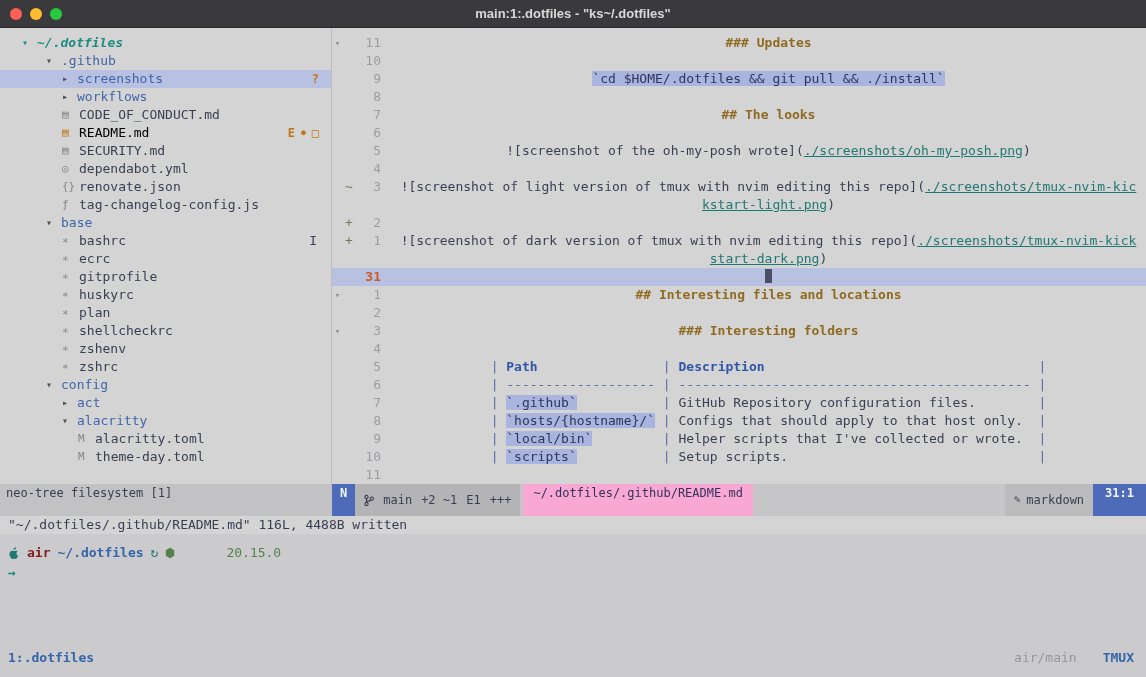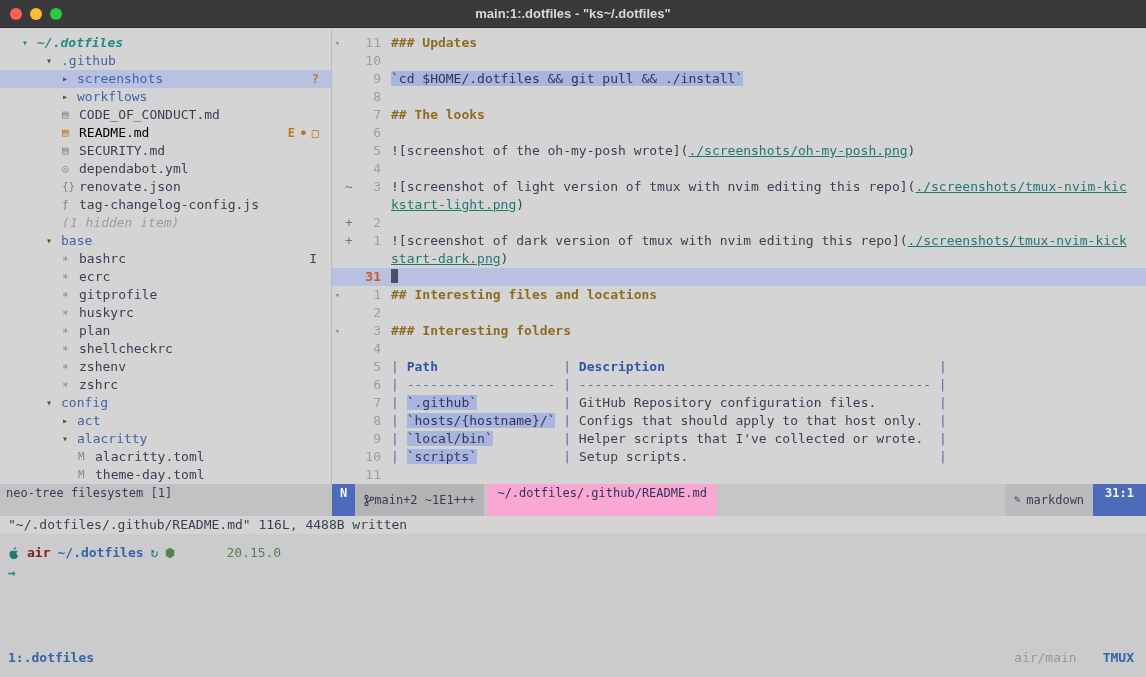--- a/index.html
+++ b/index.html
@@ -34,34 +34,34 @@
   .caretI{margin-left:auto;padding-right:14px;color:#3a3e52;}
 
   
   .editor{flex:1;padding-top:6px;overflow:hidden;}
   .erow{height:18px;display:flex;font-size:13px;line-height:18px;white-space:pre;}
   .erow.cursorline{background:#b9c1e3;}
   .fold{width:11px;flex:none;text-align:center;color:#8f8e92;font-size:9px;line-height:18px;}
   .sign{width:12px;flex:none;color:#6f7f56;text-align:center;}
   .lnum{width:26px;flex:none;text-align:right;color:#9d9ca0;margin-right:10px;}
   .lnum.cur{color:#c95d20;font-weight:bold;}
-  .etext{flex:1;white-space:pre;}
+  .etext{flex:1;white-space:pre;text-align:center;}
   .blockcursor{display:inline-block;width:7px;height:14px;background:#4b4f63;vertical-align:-2px;}
   .sg-h{color:#8e6b21;font-weight:bold;}
   .sg-code{background:#a9b5de;color:#30345a;}
   .sg-url{color:#1f7872;text-decoration:underline;}
   .sg-txt{color:#3a3e52;}
   .sg-tbl{color:#5c6ca6;}
   .sg-th{color:#2f55a8;font-weight:bold;}
 
   
   .statusline{height:32px;flex:none;display:flex;font-size:12px;line-height:18px;background:#c6c5c7;}
   .sb-status{width:332px;flex:none;background:#c2c1c3;color:#3a3e52;padding-left:6px;box-sizing:border-box;white-space:pre;}
   .sl-mode{background:#4d6bb8;color:#f5f6fa;padding:0 8px;font-weight:bold;}
-  .sl-git{background:#b4b3b5;color:#3a3e52;padding:0 9px;display:flex;align-items:center;}
+  .sl-git{background:#b4b3b5;color:#3a3e52;padding:0 9px;display:flex;align-items:center;gap:9px;}
   .sl-git svg{display:block;}
   .sl-path{background:#f9a8d4;color:#30345a;padding:0 10px;margin-left:3px;white-space:pre;}
   .sl-fill{flex:1;}
   .sl-ft{background:#bcbbbd;color:#3a3e52;padding:0 9px;display:flex;align-items:center;gap:6px;}
   .pencil{font-size:11px;}
   .sl-pos{background:#4d6bb8;color:#f5f6fa;padding:0 12px;font-weight:bold;}
 
   
   .cmdline{height:18px;flex:none;font-size:13px;line-height:18px;color:#3a3e52;padding-left:8px;background:#d5d4d5;white-space:pre;}
 
@@ -100,21 +100,20 @@
         <div class="trow" style="padding-left: 22px;"><span class="arrow arrow-root">▾</span><span class="flabel root">~/.dotfiles</span></div>
         <div class="trow" style="padding-left: 46px;"><span class="arrow ">▾</span><span class="flabel dir">.github</span></div>
         <div class="trow sel" style="padding-left: 62px;"><span class="arrow ">▸</span><span class="flabel dir">screenshots</span><span class="bdg"><span class="b-orange">?</span></span></div>
         <div class="trow" style="padding-left: 62px;"><span class="arrow ">▸</span><span class="flabel dir">workflows</span></div>
         <div class="trow" style="padding-left: 62px;"><span class="ficon ">▤</span><span class="flabel file">CODE_OF_CONDUCT.md</span></div>
         <div class="trow" style="padding-left: 62px;"><span class="ficon ic-orange">▤</span><span class="flabel orange">README.md</span><span class="bdg"><span class="b-orange">E</span><span class="b-orange b-small">●</span><span class="b-orange">□</span></span></div>
         <div class="trow" style="padding-left: 62px;"><span class="ficon ">▤</span><span class="flabel file">SECURITY.md</span></div>
         <div class="trow" style="padding-left: 62px;"><span class="ficon ">◎</span><span class="flabel file">dependabot.yml</span></div>
         <div class="trow" style="padding-left: 62px;"><span class="ficon ">{}</span><span class="flabel file">renovate.json</span></div>
         <div class="trow" style="padding-left: 62px;"><span class="ficon ">ƒ</span><span class="flabel file">tag-changelog-config.js</span></div>
-        <div class="trow" style="padding-left: 62px;"><span class="flabel hidden">(1 hidden item)</span></div>
         <div class="trow" style="padding-left: 46px;"><span class="arrow ">▾</span><span class="flabel dir">base</span></div>
         <div class="trow" style="padding-left: 62px;"><span class="ficon ">∗</span><span class="flabel file">bashrc</span><span class="caretI">I</span></div>
         <div class="trow" style="padding-left: 62px;"><span class="ficon ">∗</span><span class="flabel file">ecrc</span></div>
         <div class="trow" style="padding-left: 62px;"><span class="ficon ">∗</span><span class="flabel file">gitprofile</span></div>
         <div class="trow" style="padding-left: 62px;"><span class="ficon ">∗</span><span class="flabel file">huskyrc</span></div>
         <div class="trow" style="padding-left: 62px;"><span class="ficon ">∗</span><span class="flabel file">plan</span></div>
         <div class="trow" style="padding-left: 62px;"><span class="ficon ">∗</span><span class="flabel file">shellcheckrc</span></div>
         <div class="trow" style="padding-left: 62px;"><span class="ficon ">∗</span><span class="flabel file">zshenv</span></div>
         <div class="trow" style="padding-left: 62px;"><span class="ficon ">∗</span><span class="flabel file">zshrc</span></div>
         <div class="trow" style="padding-left: 46px;"><span class="arrow ">▾</span><span class="flabel dir">config</span></div>

